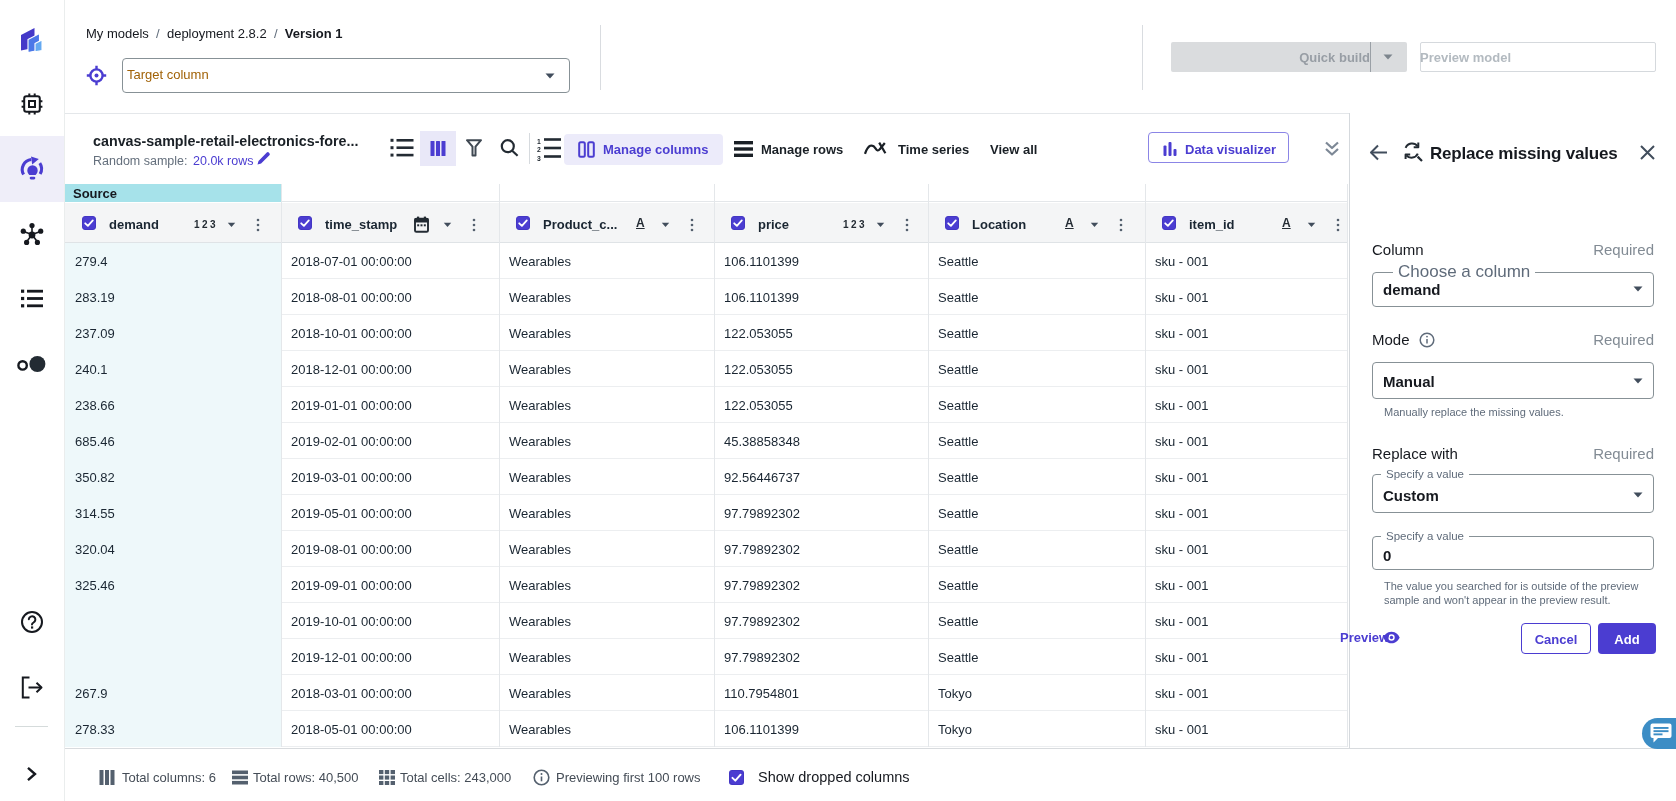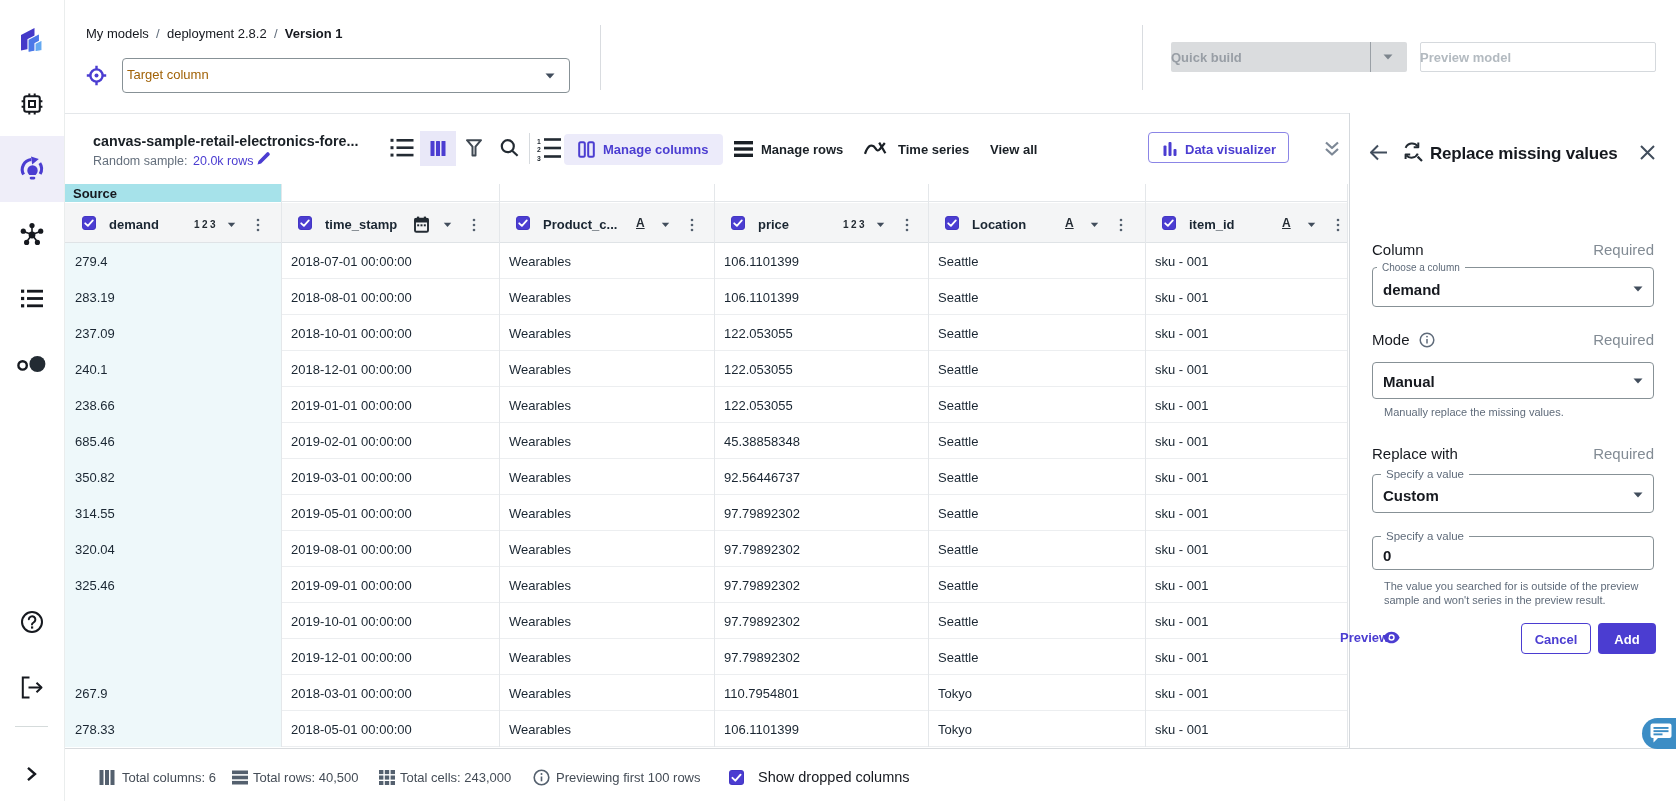--- a/index.html
+++ b/index.html
@@ -81,21 +81,21 @@
 </svg>
 <div class="abs" style="left:122px;top:58px;width:448px;height:35px;border:1px solid #879196;border-radius:4px;background:#fff"></div>
 <div class="abs" style="left:127px;top:67px;font-size:13px;color:#a16207">Target column</div>
 <svg class="abs" style="left:544px;top:72px" width="12" height="8" viewBox="0 0 12 8">
       <path d="M1.5 1.5 L6 6.5 L10.5 1.5 Z" fill="#414d5c"></path>
     </svg>
 <div class="abs" style="left:600px;top:25px;width:1px;height:65px;background:#d9dce0"></div>
 <div class="abs" style="left:1142px;top:25px;width:1px;height:65px;background:#d9dce0"></div>
 <div class="abs" style="left:1171px;top:42px;width:236px;height:30px;background:#dadcde;border-radius:2px"></div>
 <div class="abs" style="left:1370px;top:42px;width:1px;height:30px;background:#9aa0a6"></div>
-<div class="abs b" style="left:1171px;top:49.5px;width:199px;text-align:left;font-size:13px;color:#989ea5">Quick build</div>
+<div class="abs b" style="left:1171px;top:49.5px;width:199px;text-align:right;font-size:13px;color:#989ea5">Quick build</div>
 <svg class="abs" style="left:1382px;top:53px" width="12" height="8" viewBox="0 0 12 8">
       <path d="M1.5 1.5 L6 6.5 L10.5 1.5 Z" fill="#7d858d"></path>
     </svg>
 <div class="abs" style="left:1420px;top:42px;width:236px;height:30px;background:#fff;border:1px solid #d5d9dd;border-radius:2px"></div>
 <div class="abs b" style="left:1420px;top:49.5px;width:236px;text-align:left;font-size:13px;color:#b3bac0">Preview model</div>
 <div class="abs b" style="left:93px;top:133px;font-size:14.3px;color:#1a2026">canvas-sample-retail-electronics-fore...</div>
 <div class="abs" style="left:93px;top:154px;font-size:12.5px;color:#646f7c">Random sample:</div>
 <div class="abs" style="left:193px;top:153.5px;font-size:12.5px;color:#4b3dd1">20.0k rows</div>
 <svg class="abs" style="left:256px;top:151px" width="15" height="15" viewBox="0 0 15 15">
       <path d="M1.5 13.5 L2.5 9.9 L10.8 1.6 a1.4 1.4 0 0 1 2 0 l0.6 0.6 a1.4 1.4 0 0 1 0 2 L5.1 12.5 Z" fill="#4b3dd1"></path>
@@ -393,21 +393,21 @@
 <path d="M2.6 17 L2.6 12.4 L7.2 12.4" stroke-linejoin="round"></path>
 <path d="M14.6 14.6 L19 19" stroke-width="2.2"></path>
     </svg>
 <div class="abs b" style="left:1430px;top:144px;font-size:17px;letter-spacing:-0.2px;color:#16191f">Replace missing values</div>
 <svg class="abs" style="left:1639px;top:144px" width="17" height="17" viewBox="0 0 17 17" stroke="#414d5c" stroke-width="2">
 <path d="M2 2 L15 15 M15 2 L2 15"></path>
     </svg>
 <div class="abs" style="left:1372px;top:241px;font-size:15px;color:#16191f">Column</div>
 <div class="abs" style="left:1556px;top:241px;width:98px;text-align:right;font-size:15px;color:#828b94">Required</div>
 <fieldset class="abs" style="left:1372px;top:262px;width:282px;height:45px;border:1px solid #879196;border-radius:4px;padding:0">
-<legend style="margin-left:4px;padding:0 5px;font-size:10px;color:#5f6b7a">Choose a column</legend>
+<legend style="margin-left:20px;padding:0 5px;font-size:17px;color:#5f6b7a">Choose a column</legend>
     </fieldset>
 <div class="abs b" style="left:1383px;top:281px;font-size:15px;color:#16191f">demand</div>
 <svg class="abs" style="left:1632px;top:285px" width="12" height="8" viewBox="0 0 12 8">
       <path d="M1.5 1.5 L6 6.5 L10.5 1.5 Z" fill="#414d5c"></path>
     </svg>
 <div class="abs" style="left:1372px;top:331px;font-size:15px;color:#16191f">Mode</div>
 <svg class="abs" style="left:1419px;top:332px" width="16" height="16" viewBox="0 0 16 16" fill="none" stroke="#5f6b7a" stroke-width="1.5">
 <circle cx="8" cy="8" r="6.8"></circle>
       <path d="M8 7 V11.5"></path>
       <circle cx="8" cy="4.6" r="0.9" fill="#5f6b7a" stroke="none"></circle>
@@ -425,21 +425,21 @@
 <legend style="margin-left:8px;padding:0 5px;font-size:11.5px;color:#5f6b7a">Specify a value</legend>
     </fieldset>
 <div class="abs b" style="left:1383px;top:487px;font-size:15px;color:#16191f">Custom</div>
 <svg class="abs" style="left:1632px;top:491px" width="12" height="8" viewBox="0 0 12 8">
       <path d="M1.5 1.5 L6 6.5 L10.5 1.5 Z" fill="#414d5c"></path>
     </svg>
 <fieldset class="abs" style="left:1372px;top:530px;width:282px;height:40px;border:1px solid #879196;border-radius:4px;padding:0">
 <legend style="margin-left:8px;padding:0 5px;font-size:11.5px;color:#5f6b7a">Specify a value</legend>
     </fieldset>
 <div class="abs b" style="left:1383px;top:547px;font-size:15px;color:#16191f">0</div>
-<div class="abs" style="left:1384px;top:579px;width:276px;font-size:11px;line-height:14px;color:#5f6b7a">The value you searched for is outside of the preview sample and won't series in the preview result.</div>
+<div class="abs" style="left:1384px;top:579px;width:276px;font-size:11px;line-height:14px;color:#5f6b7a">The value you searched for is outside of the preview sample and won't appear in the preview result.</div>
 <svg class="abs" style="left:1383px;top:631px" width="17" height="13" viewBox="0 0 19 14">
 <path d="M9.5 0.5 C4.5 0.5 1.2 4.5 0.5 7 C1.2 9.5 4.5 13.5 9.5 13.5 C14.5 13.5 17.8 9.5 18.5 7 C17.8 4.5 14.5 0.5 9.5 0.5 Z" fill="#4b3dd1"></path>
 <circle cx="9.5" cy="7" r="3.6" fill="#fff"></circle>
       <circle cx="9.5" cy="7" r="1.9" fill="#4b3dd1"></circle>
     </svg>
 <div class="abs b" style="left:1340px;top:630px;font-size:13px;color:#4b3dd1">Preview</div>
 <div class="abs" style="left:1521px;top:623px;width:70px;height:31px;border:1px solid #4b3dd1;border-radius:4px;background:#fff"></div>
 <div class="abs b" style="left:1521px;top:631.5px;width:70px;text-align:center;font-size:13px;color:#4b3dd1">Cancel</div>
 <div class="abs" style="left:1598px;top:623px;width:58px;height:31px;background:#4b3dd1;border-radius:4px"></div>
 <div class="abs b" style="left:1598px;top:631.5px;width:58px;text-align:center;font-size:13px;color:#fff">Add</div>

